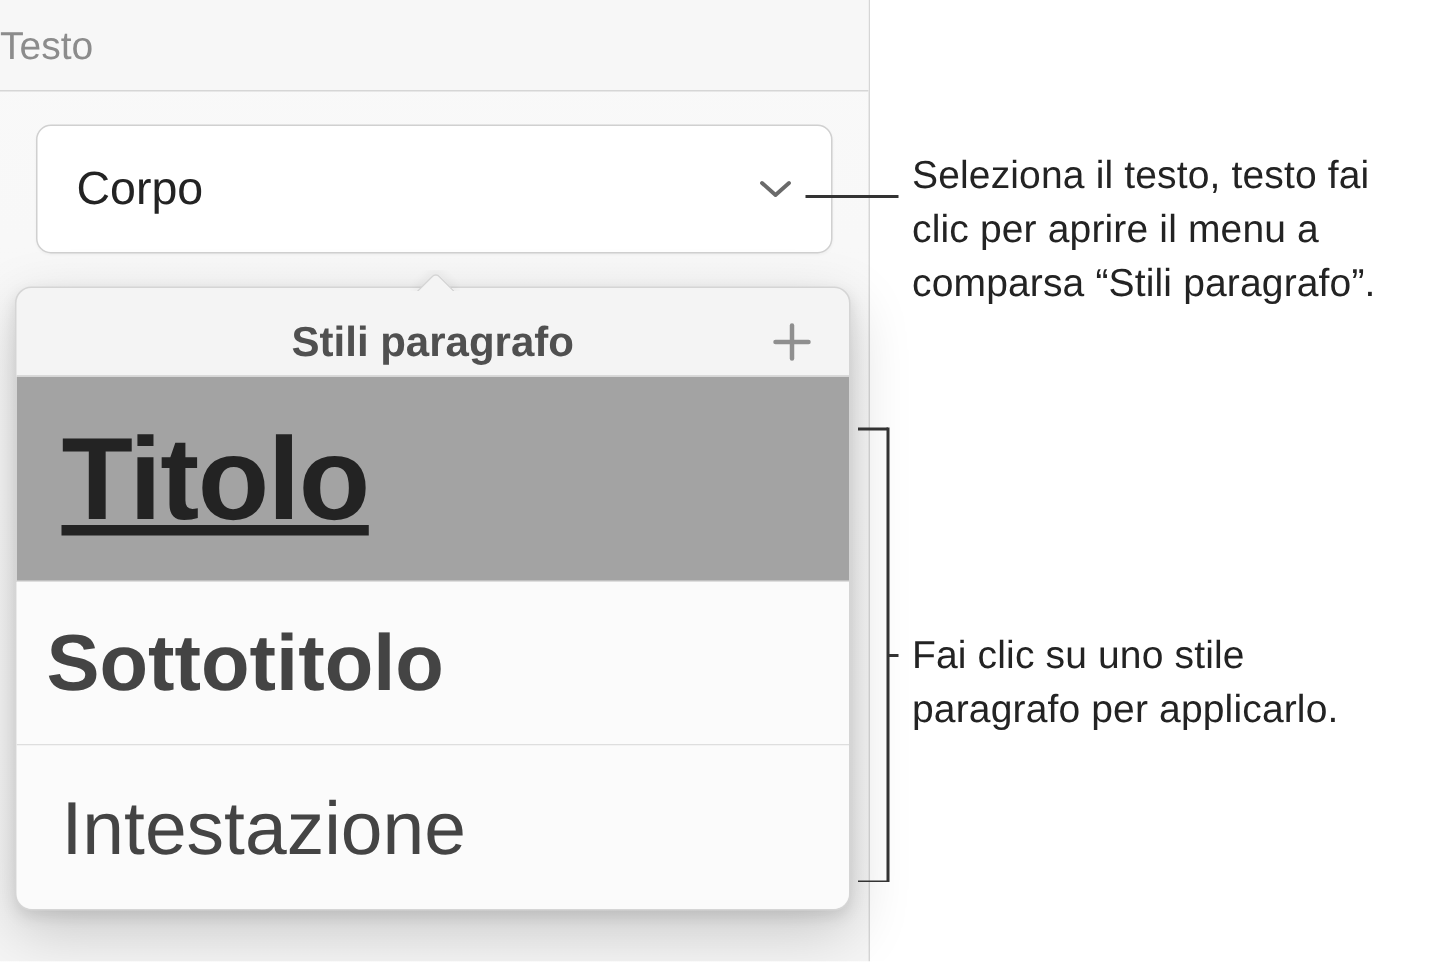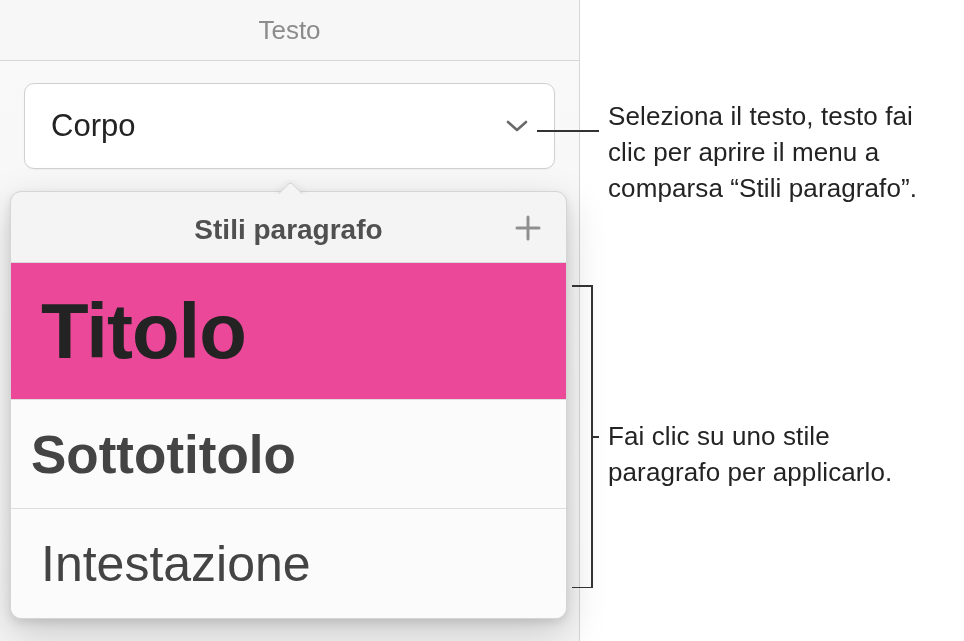--- a/index.html
+++ b/index.html
@@ -18,22 +18,21 @@
     .panel {
       width: 580px;
       position: absolute;
       left: 0;
       top: 0;
       border-right: 1px solid #d6d6d6;
       height: 641px;
       background: linear-gradient(to bottom, #f9f9f9, #f5f5f5);
     }
     .panel-header {
-      text-align: center;
-      padding: 15px 12px 14px;
+      padding: 15px 0 14px;
       border-bottom: 1px solid #d6d6d6;
       background: #f7f7f7;
     }
     .panel-header-label {
       font-size: 26px;
       color: #8c8c8c;
       font-weight: 400;
     }
     .style-select {
       margin: 22px 24px 0;
@@ -87,23 +86,23 @@
       height: 22px;
       background: #f4f4f4;
       transform: rotate(45deg);
       border-left: 0.5px solid #d5d5d5;
       border-top: 0.5px solid #d5d5d5;
       box-shadow: -3px -3px 6px rgba(0,0,0,0.04);
       border-radius: 4px;
     }
     .popover-header {
       display: flex;
-      align-items: flex-end;
+      align-items: center;
       justify-content: space-between;
-      padding: 18px 20px 16px 20px;
+      padding: 18px 20px 4px 20px;
       border-bottom: 0.5px solid #d9d9d9;
     }
     .popover-title {
       flex: 1;
       text-align: center;
       font-size: 28px;
       font-weight: 600;
       color: #505050;
       margin-left: 36px;
     }
@@ -123,21 +122,22 @@
       padding: 0 30px;
       border-bottom: 0.5px solid #dedede;
       display: flex;
       align-items: center;
       background: #fbfbfb;
     }
     .style-item:last-child {
       border-bottom: none;
     }
     .style-item.selected {
-      background: #ec4899;
+      background: #a3a3a3;
+      text-decoration: underline;
     }
     .item-titolo {
       height: 137px;
       font-size: 78px;
       font-weight: 800;
       color: #232323;
       letter-spacing: -1px;
     }
     .item-sottotitolo {
       height: 109px;

